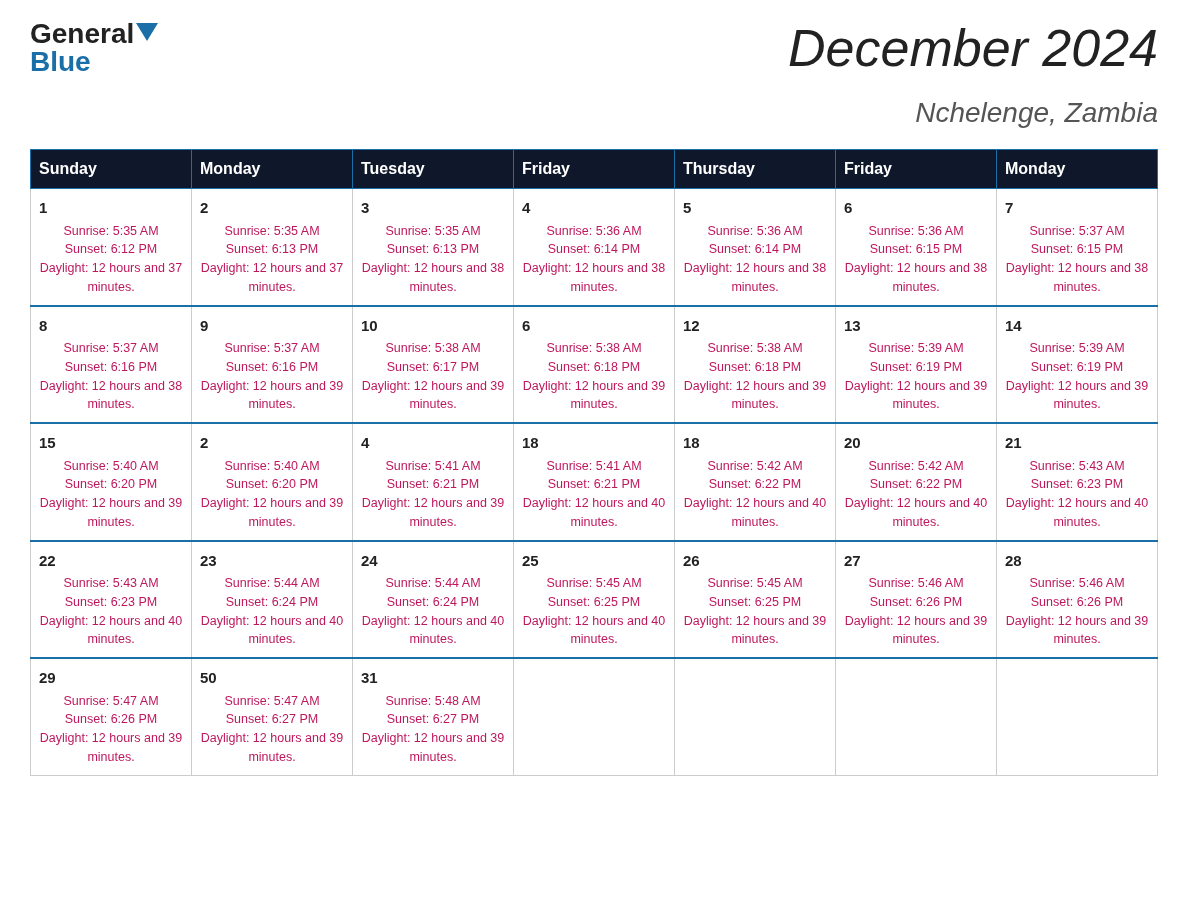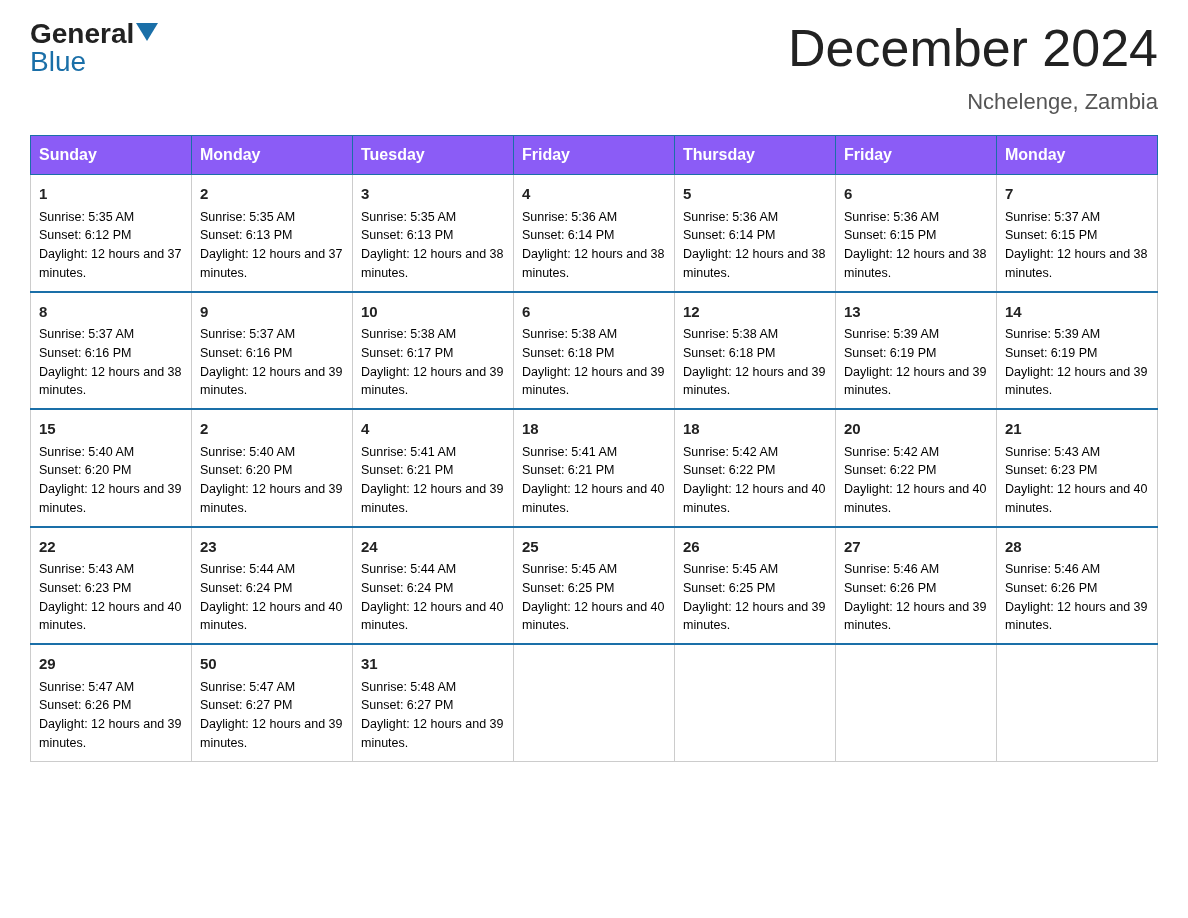--- a/index.html
+++ b/index.html
@@ -23,49 +23,50 @@
       align-items: flex-start;
     }
     .logo-text-general {
       font-size: 28px;
       font-weight: bold;
       color: #222;
       line-height: 1;
     }
     .logo-text-blue {
       font-size: 28px;
-      font-weight: normal;
+      font-weight: bold;
       color: #1a6fa8;
       line-height: 1;
     }
     .logo-row {
       display: flex;
       align-items: center;
     }
     .title-section {
       text-align: right;
+      font-style: italic;
     }
     .month-title {
       font-size: 52px;
       font-weight: normal;
       color: #222;
       line-height: 1.1;
     }
     .subtitle {
-      font-size: 22px;
+      font-size: 28px;
       color: #555;
-      margin-top: 12px;
+      margin-top: 20px;
     }
     .calendar-table {
       width: 100%;
       border-collapse: collapse;
       border: 1px solid #999;
     }
     .calendar-table th {
-      background: #8b5cf6;
+      background: #0f172a;
       color: #fff;
       font-size: 16px;
       font-weight: bold;
       padding: 10px 8px;
       text-align: left;
       border: 1px solid #1a6fa8;
     }
     .calendar-table td {
       vertical-align: top;
       padding: 8px 8px;
@@ -77,22 +78,23 @@
       background: #fff;
     }
     .day-number {
       font-size: 15px;
       font-weight: bold;
       display: block;
       margin-bottom: 2px;
       color: #222;
     }
     .day-info {
-      color: #000000;
+      color: #be185d;
       font-size: 12.5px;
+      text-align: center;
     }
     .empty-cell {
       background: #fff;
     }
     .row-border td {
       border-top: 2px solid #1a6fa8;
     }
   </style>
 </head>
 <body>

